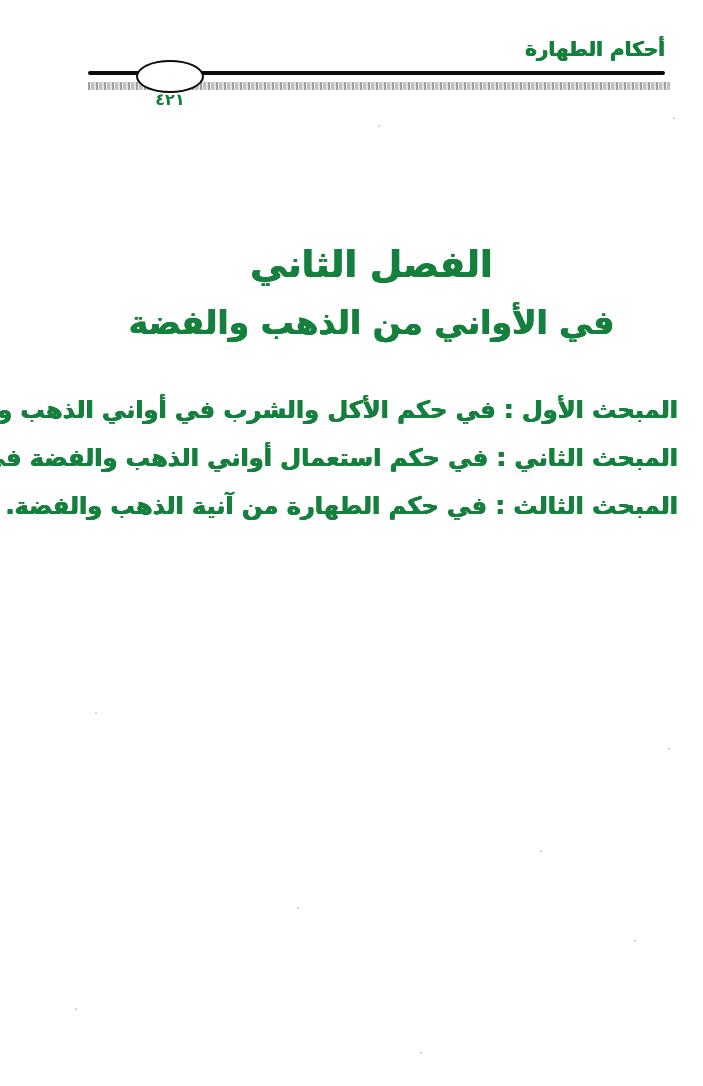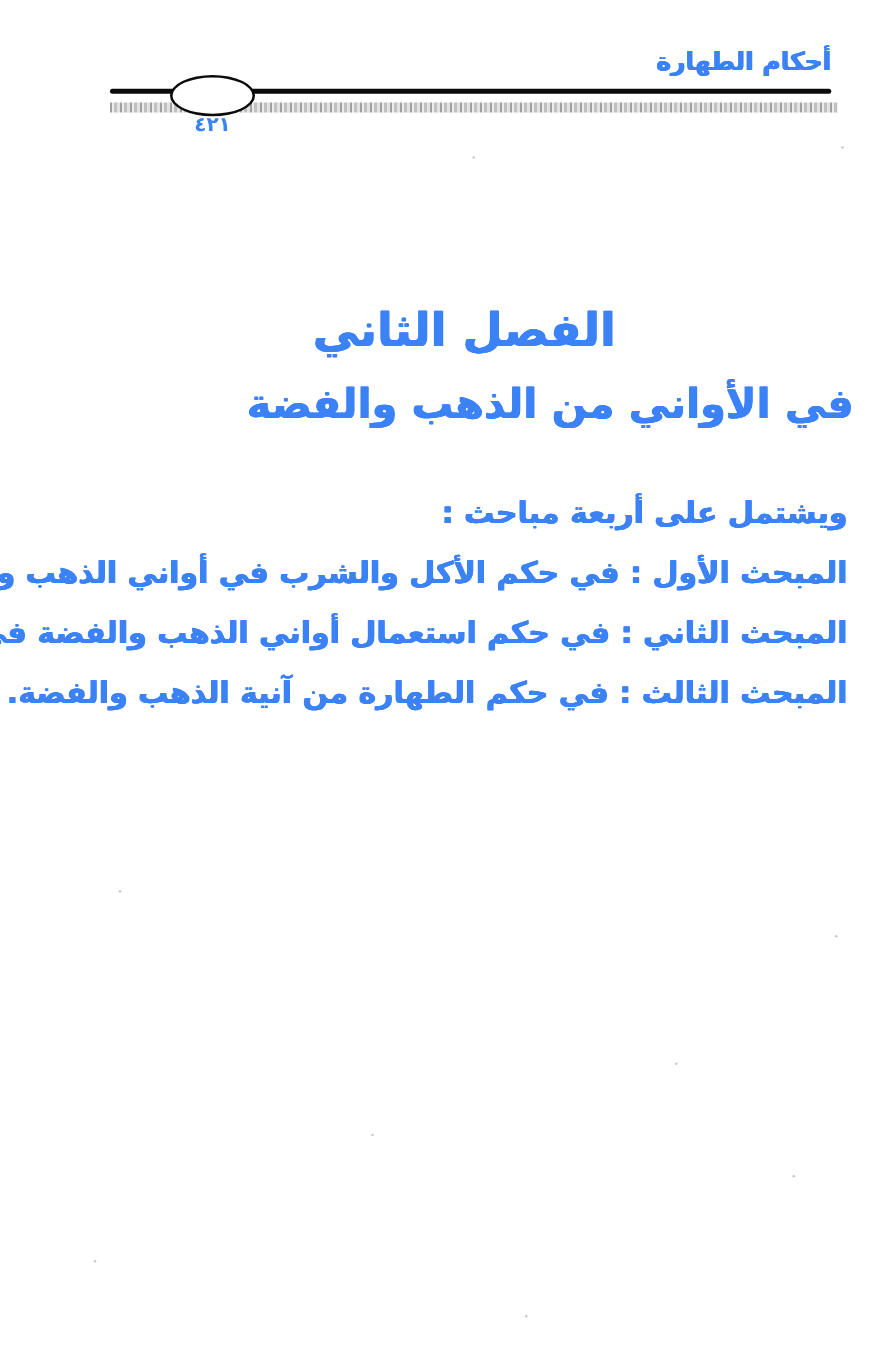--- a/index.html
+++ b/index.html
@@ -2,21 +2,21 @@
 <html lang="ar"><head>
 <meta charset="utf-8">
 <style>
   html,body{margin:0;padding:0;background:#ffffff;}
   .page{
     position:relative;
     width:703px;height:1086px;
     background:#ffffff;
     overflow:hidden;
     font-family:"DejaVu Sans", sans-serif;
-    color:#3b82f6;
+    color:#15803d;
   }
   .thick{ text-shadow:0.45px 0 0 currentColor, -0.45px 0 0 currentColor; }
 
   
   .book-title{
     position:absolute; top:37px; right:38px;
     font-size:20px; font-weight:bold;
     direction:rtl; white-space:nowrap;
     letter-spacing:0;
   }
@@ -48,21 +48,21 @@
   }
 
   
   .chapter-title{
     position:absolute; top:243px; left:60px; right:20px;
     text-align:center; direction:rtl;
     font-size:37px; font-weight:bold; white-space:nowrap;
   }
   .chapter-subtitle{
     position:absolute; top:303px; left:60px; right:20px;
-    text-align:right; direction:rtl;
+    text-align:center; direction:rtl;
     font-size:33px; font-weight:bold; white-space:nowrap;
   }
 
   
   .content{
     position:absolute; top:386px; right:25px; left:35px;
     direction:rtl; text-align:right;
     font-size:24px; font-weight:bold;
   }
   .line{
@@ -89,21 +89,20 @@
 
   <div class="page-badge">
     <span>٤٢١</span>
   </div>
 
   <div class="chapter-title thick">الفصل الثاني</div>
 
   <div class="chapter-subtitle thick">في الأواني من الذهب والفضة</div>
 
   <div class="content">
-    <div class="line thick">ويشتمل على أربعة مباحث :</div>
     <div class="line thick">المبحث الأول : في حكم الأكل والشرب في أواني الذهب والفضة.</div>
     <div class="line thick">المبحث الثاني : في حكم استعمال أواني الذهب والفضة في غير الأكل</div>
     <div class="line thick">المبحث الثالث : في حكم الطهارة من آنية الذهب والفضة.</div>
   </div>
 
   <div class="speck" style="top:117px;left:673px"></div>
   <div class="speck" style="top:125px;left:378px"></div>
   <div class="speck" style="top:712px;left:95px"></div>
   <div class="speck" style="top:748px;left:668px"></div>
   <div class="speck" style="top:850px;left:540px"></div>

